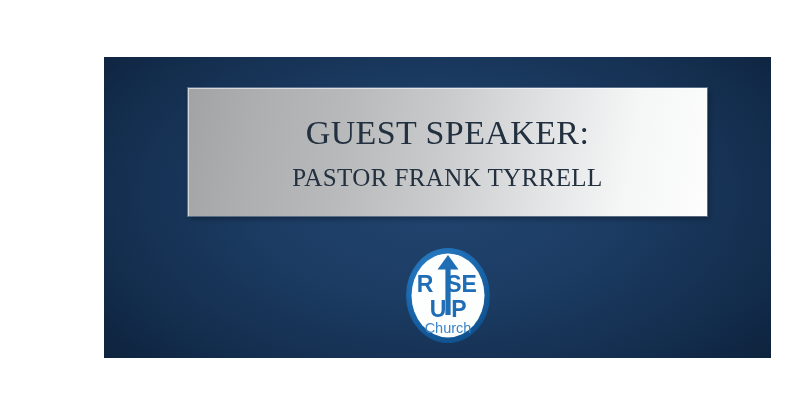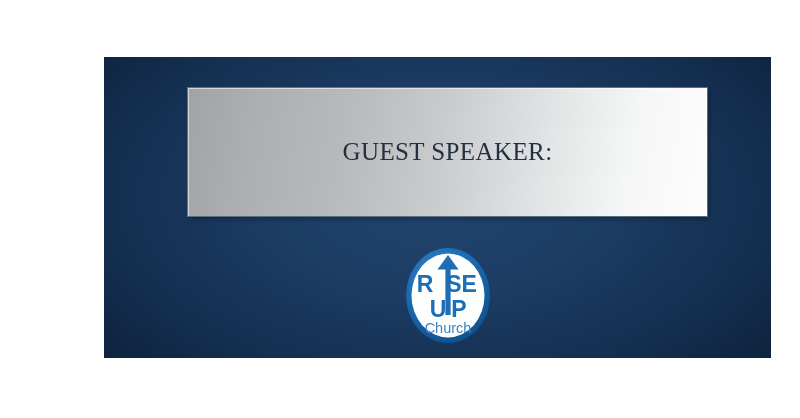--- a/index.html
+++ b/index.html
@@ -66,21 +66,21 @@
     display: flex;
     flex-direction: column;
     align-items: center;
     justify-content: center;
     box-sizing: border-box;
   }
 
   .title-line {
     font-family: "Liberation Serif", "DejaVu Serif", serif;
     color: #22303f;
-    font-size: 25px;
+    font-size: 34px;
     letter-spacing: 0.4px;
     line-height: 1.52;
     white-space: nowrap;
     text-align: center;
   }
   .title-line.line2 {
     font-size: 25px;
   }
 
   
@@ -97,20 +97,21 @@
 </head>
 <body>
 
 <div id="canvas">
 
   <div id="slide">
     <div id="slide-bg2"></div>
 
     <div id="title-plate">
       <div class="title-line line1">GUEST SPEAKER:</div>
+      <div class="title-line line2">PASTOR FRANK TYRRELL</div>
     </div>
 
     <div id="logo">
       <svg viewBox="0 0 86 97" xmlns="http://www.w3.org/2000/svg">
         <defs>
           <radialGradient id="ringGrad" cx="42%" cy="34%" r="72%">
             <stop offset="0%" stop-color="#3f8fd0"></stop>
             <stop offset="55%" stop-color="#1c6cb4"></stop>
             <stop offset="100%" stop-color="#0e4c86"></stop>
           </radialGradient>

